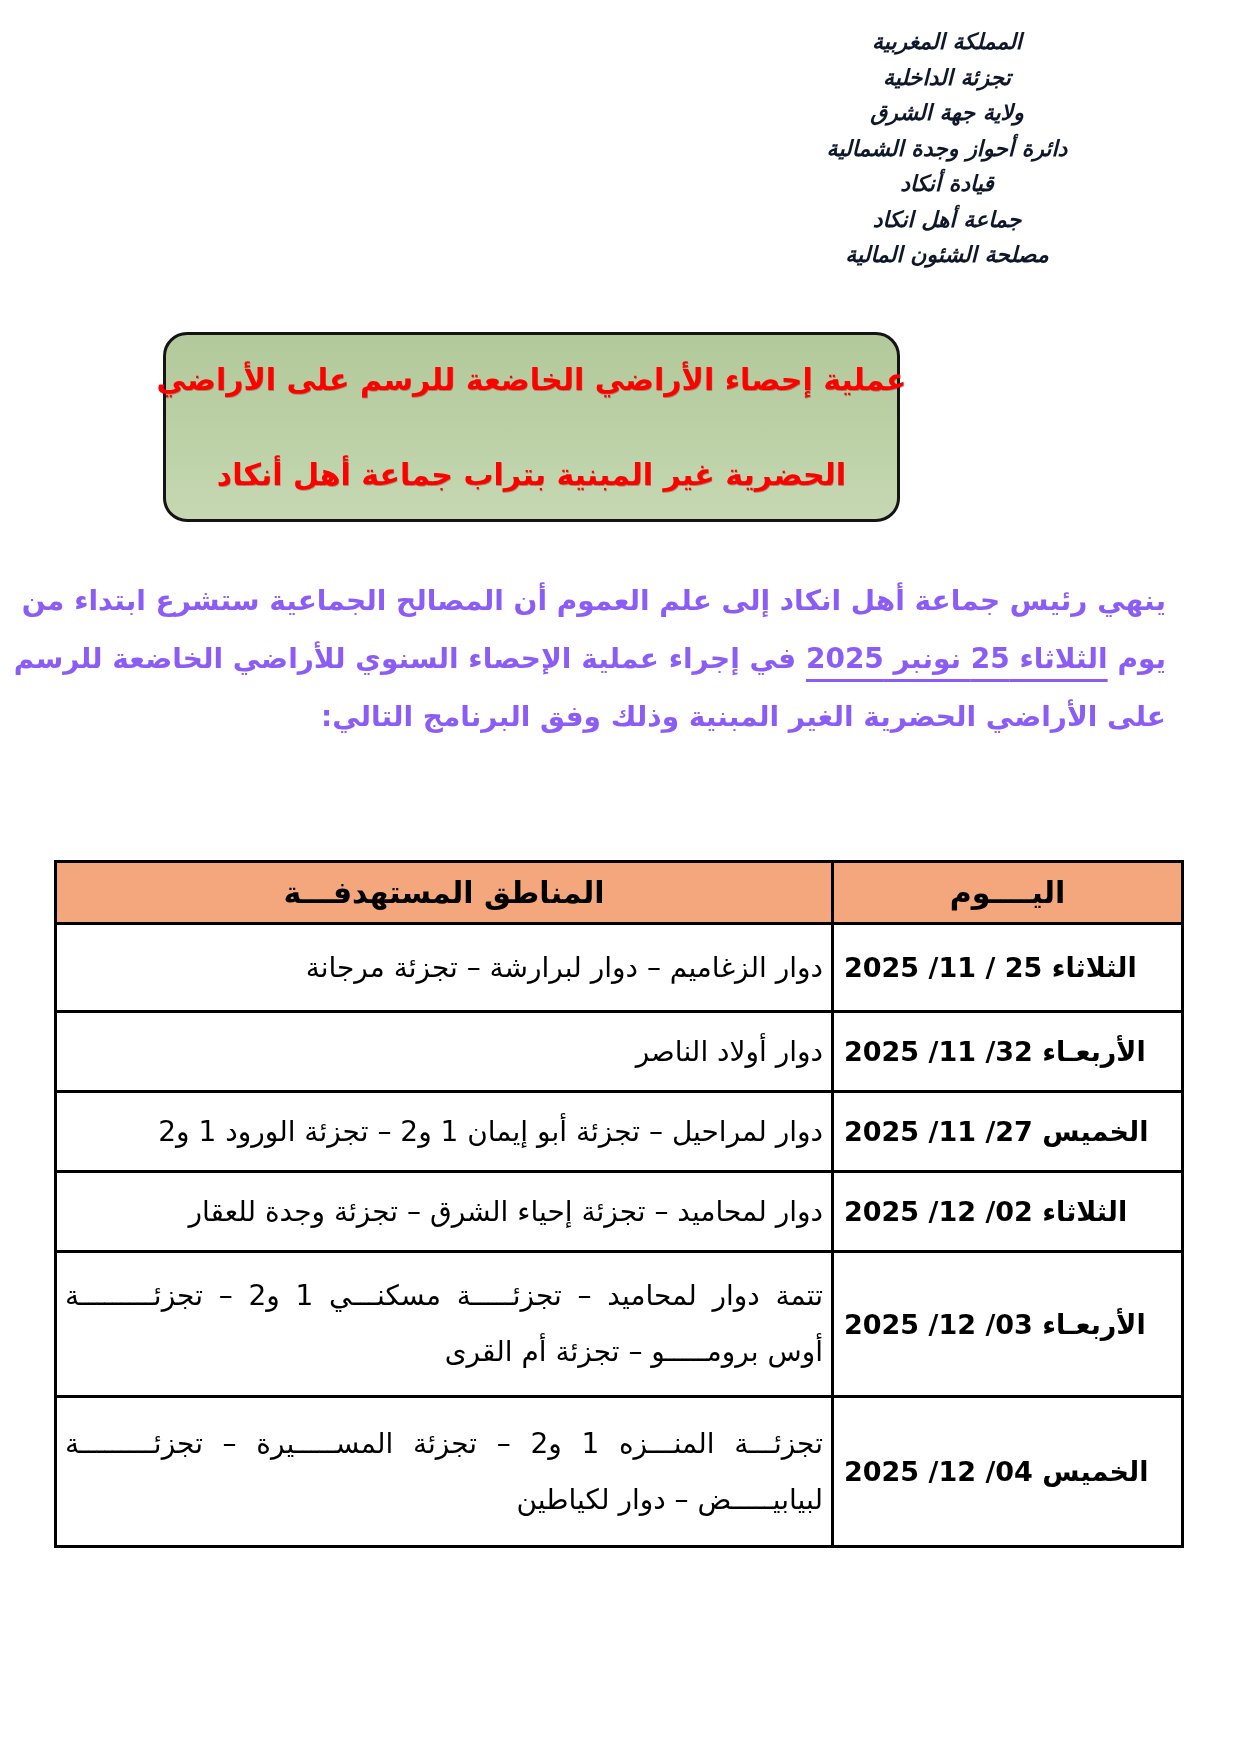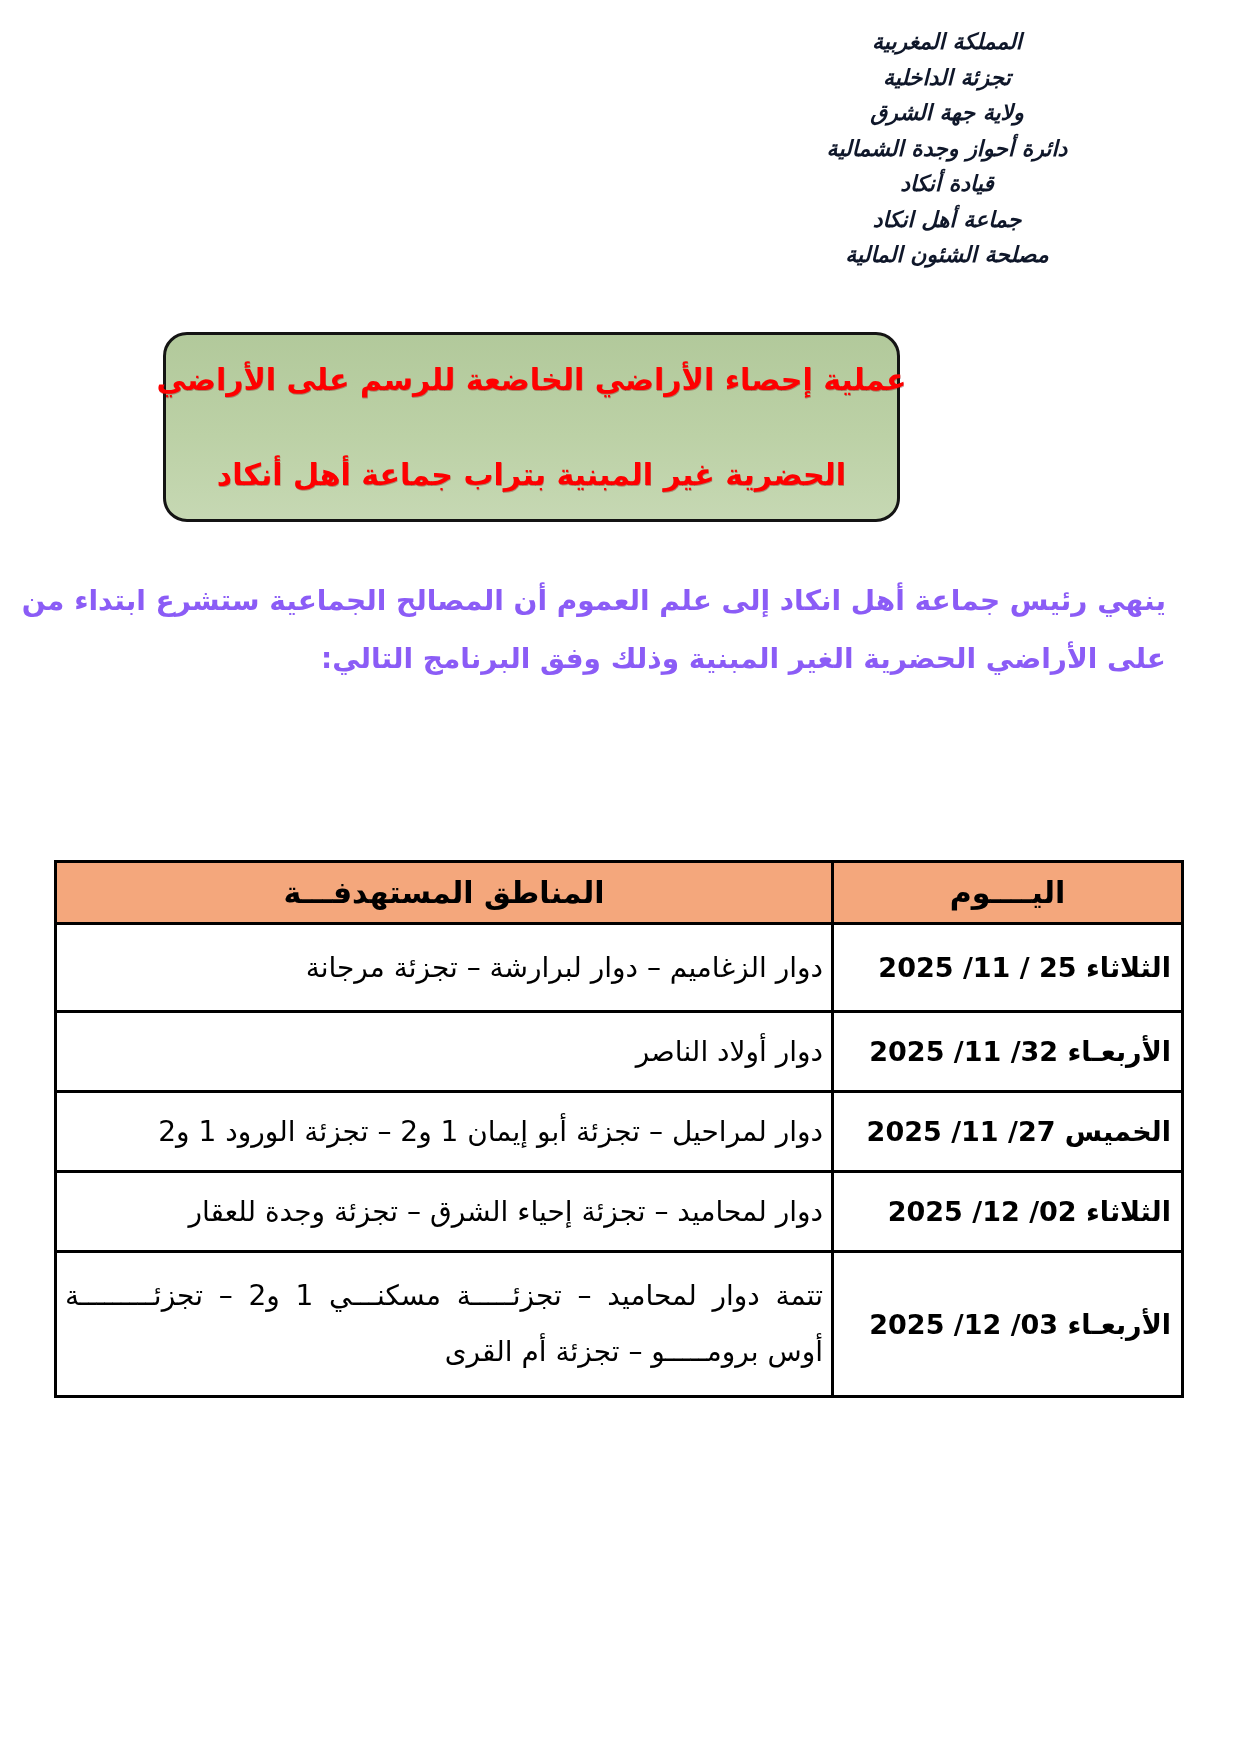--- a/index.html
+++ b/index.html
@@ -100,21 +100,21 @@
   }
   .schedule thead th{
     height:62px;
     font-size:30px;
     font-weight:bold;
     text-align:center;
   }
   .schedule td.day-cell{
     font-size:27px;
     font-weight:bold;
-    text-align:right;
+    text-align:left;
     white-space:nowrap;
   }
   .schedule td.areas-cell{
     font-size:28px;
     font-weight:normal;
     text-align:justify;
     line-height:56px;
     padding:2px 8px;
   }
   .schedule tbody tr:nth-child(1) td{height:88px;}
@@ -139,20 +139,23 @@
     <div class="lh-line">مصلحة الشئون المالية</div>
   </div>
 
   <div class="title-box" style="border-color: rgb(20, 20, 20);">
     <div class="t-line" style="color: rgb(254, 0, 0);">عملية إحصاء الأراضي الخاضعة للرسم على الأراضي</div>
     <div class="t-line" style="color: rgb(254, 0, 0);">الحضرية غير المبنية بتراب جماعة أهل أنكاد</div>
   </div>
 
   <div class="intro">
     <div class="p-line flexjust">ينهي رئيس جماعة أهل انكاد إلى علم العموم أن المصالح الجماعية ستشرع ابتداء من</div>
+    <div class="p-line flexjust">
+      <span>يوم </span><span class="underlined">الثلاثاء 25 نونبر 2025</span><span> في إجراء عملية الإحصاء السنوي للأراضي الخاضعة للرسم</span>
+    </div>
     <div class="p-line last">على الأراضي الحضرية الغير المبنية وذلك وفق البرنامج التالي:</div>
   </div>
 
   <table class="schedule">
     <colgroup>
       <col class="col-day">
       <col class="col-areas">
     </colgroup>
     <thead>
       <tr>
@@ -179,16 +182,20 @@
     <tr>
       <td class="day-cell">الثلاثاء 02/ 12/ 2025</td>
       <td class="areas-cell">دوار لمحاميد – تجزئة إحياء الشرق – تجزئة وجدة للعقار</td>
     </tr>
 
     <tr>
       <td class="day-cell">الأربعـاء 03/ 12/ 2025</td>
       <td class="areas-cell">تتمة دوار لمحاميد – تجزئـــــة مسكنـــي 1 و2 – تجزئـــــــــة أوس برومـــــو – تجزئة أم القرى</td>
     </tr>
 
+    <tr>
+      <td class="day-cell">الخميس 04/ 12/ 2025</td>
+      <td class="areas-cell">تجزئـــة المنـــزه 1 و2 – تجزئة المســـــيرة – تجزئـــــــــة لبيابيـــــض – دوار لكياطين</td>
+    </tr>
   </tbody>
   </table>
 
 </div>
 
 </body></html>

